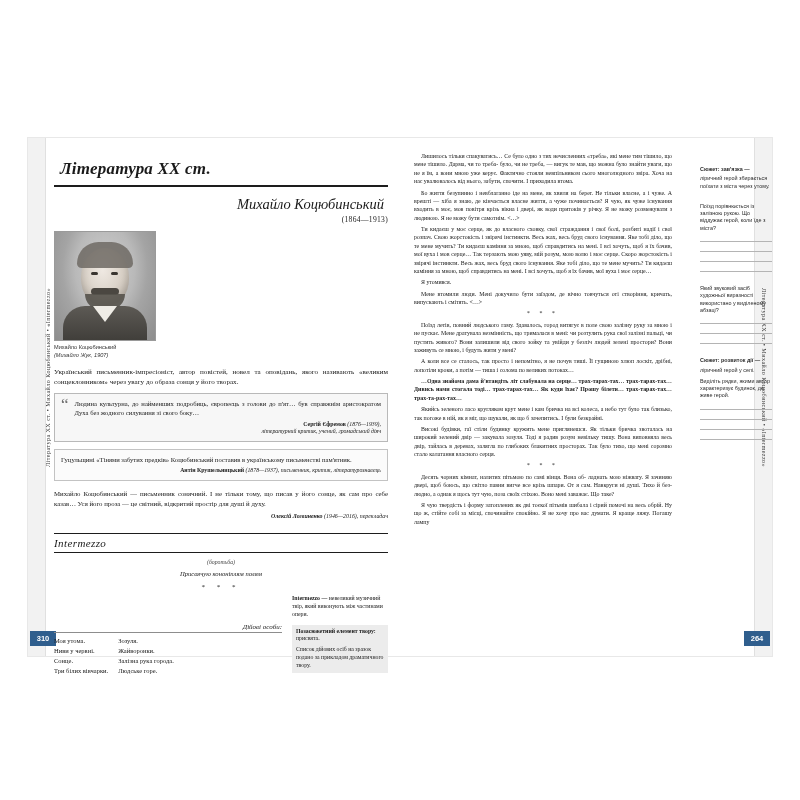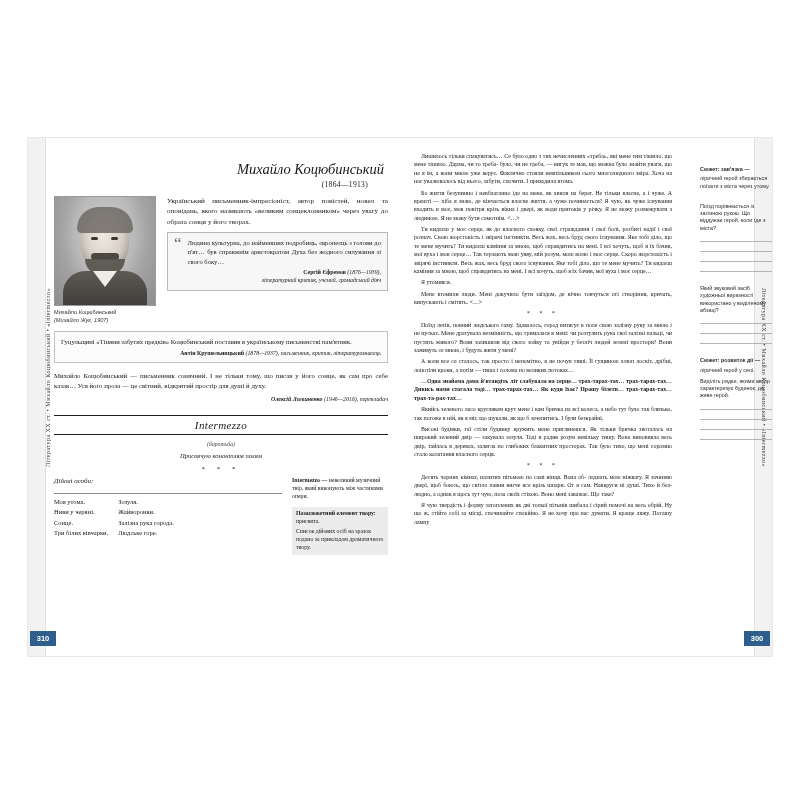--- a/index.html
+++ b/index.html
@@ -52,24 +52,24 @@
     font-style:italic;font-weight:bold;font-size:17px;
     padding:5px 0 6px 6px;margin:2px 0 0 0;
     border-bottom:2.4px solid #1d1d1d;
     letter-spacing:.2px;
   }
   .author-name{
     text-align:right;font-style:italic;font-size:14.5px;
     margin:9px 0 0 0;padding-right:4px;
   }
   .author-dates{
-    text-align:right;font-size:7.6px;margin:2px 20px 0 0;letter-spacing:.3px;
-  }
-
-  .portrait-row{display:flex;margin-top:7px;gap:8px;}
+    text-align:right;font-size:7.6px;margin:2px 0 0 0;letter-spacing:.3px;
+  }
+
+  .portrait-row{display:flex;margin-top:7px;gap:8px;flex-direction:column;}
   .portrait-wrap{width:105px;}
   .portrait{
     width:100px;height:108px;border:1px solid #9a9a9a;
     background:
       radial-gradient(ellipse at 50% 34%, #cfcfcf 0%, #b9b9b9 42%, #a4a4a4 60%, #8d8d8d 100%),
       repeating-linear-gradient(91deg, rgba(0,0,0,.10) 0 1px, rgba(255,255,255,0) 1px 3px);
     position:relative;overflow:hidden;
   }
   .portrait .head{
     position:absolute;left:26px;top:16px;width:48px;height:58px;border-radius:50% 50% 46% 46%;
@@ -123,30 +123,30 @@
   .plainquote{
     border:1px solid #c3c3c3;background:#fbfbfb;padding:5px 6px;margin-top:7px;
   }
   .plainquote .qtext{font-size:6.6px;line-height:1.45;text-align:justify;}
 
   .loose{font-size:6.8px;line-height:1.5;text-align:justify;margin-top:8px;}
   .loose .src{font-style:italic;text-align:right;display:block;margin-top:3px;font-size:5.9px;}
 
   .work-title{
     margin-top:12px;border-top:1.6px solid #1d1d1d;border-bottom:1.6px solid #1d1d1d;
-    padding:3px 0;text-align:center;font-style:italic;font-size:11px;letter-spacing:.4px;
+    padding:3px 0;font-style:italic;font-size:11px;letter-spacing:.4px;
   }
   .genre{text-align:center;font-size:7.4px;margin-top:6px;}
   .genre .small{font-size:5.8px;font-style:italic;color:#444;}
   .dedic{text-align:center;font-style:italic;font-size:6.6px;margin-top:5px;}
   .stars{text-align:center;font-size:7px;letter-spacing:5px;margin:6px 0 4px;}
 
   .chars-wrap{display:flex;gap:10px;margin-top:4px;}
   .chars{flex:1;}
-  .chars-h{text-align:left;font-style:italic;font-size:7px;border-bottom:1px solid #8d8d8d;padding-bottom:8px;margin-bottom:3px;}
+  .chars-h{text-align:right;font-style:italic;font-size:7px;border-bottom:1px solid #8d8d8d;padding-bottom:1px;margin-bottom:3px;margin-top:28px;}
   .chars-cols{display:flex;gap:10px;font-size:6.5px;line-height:1.55;}
   .chars-cols ul{list-style:none;margin:0;padding:0;}
   .notes{width:96px;font-size:5.8px;line-height:1.35;}
   .notes .nh{font-weight:bold;}
   .notes .blk{margin-bottom:6px;}
   .notes .shade{background:#ececec;padding:3px 4px;}
   .maincol{width:258px;font-size:5.9px;line-height:1.42;text-align:justify;}
   .maincol p{margin:0 0 3px 0;}
   .maincol p.ind{text-indent:7px;}
   .dots{text-align:center;letter-spacing:4px;margin:3px 0;}
@@ -165,20 +165,21 @@
 <div class="page">
   <div class="spread">
 
     <div class="lp">
       <div class="vtab">
         <div class="vtext">Література XX ст. • Михайло Коцюбинський • «Intermezzo»</div>
       </div>
       <div class="folio">310</div>
 
       <div class="lbody">
+        <div class="chapter">Література XX ст.</div>
         <div class="author-name">Михайло Коцюбинський</div>
         <div class="author-dates">(1864—1913)</div>
 
         <div class="portrait-row">
           <div class="portrait-wrap">
             <div class="portrait">
               <div class="coat"></div>
               <div class="head"></div>
               <div class="hair"></div>
               <div class="eyeL"></div>
@@ -267,21 +268,21 @@
             </div>
           </div>
         </div>
       </div>
     </div>
 
     <div class="rp">
       <div class="vtab">
         <div class="vtext">Література XX ст. • Михайло Коцюбинський • «Intermezzo»</div>
       </div>
-      <div class="folio">300</div>
+      <div class="folio">264</div>
 
       <div class="rbody">
         <div class="maincol">
           <p class="ind">Лишилось тільки спакуватись… Се було одно з тих нечисленних «треба», які мене тим тішило, що мене тішило. Дарма, чи то треба- було, чи не треба, — вигук те мав, що можна було знайти уваги, що не я їм, а вони мною уже керує. Фактично стояли невпільником сього многолюдного звіра. Хоча на нас увалювалось від нього, забути, спочити. І приходила втома.</p>
           <p class="ind">Бо життя безупинно і невблаганно іде на мене, як хвиля на берег. Не тільки власне, а і чуже. А врешті — хіба я знаю, де кінчається власне життя, а чуже починається? Я чую, як чуже існування входить в моє, мов повітря крізь вікна і двері, як води притоків у річку. Я не можу розмежувати з людиною. Я не можу бути самотнім. &lt;…&gt;</p>
           <p class="ind">Ти кидаєш у моє серце, як до власного сховку, свої страждання і свої болі, розбиті надії і свої розпач. Свою жорстокість і звірячі інстинкти. Весь жах, весь бруд свого існування. Яке тобі діло, що те мене мучить? Ти кидаєш каміння за мною, щоб справдитись на мені. І всі хочуть, щоб я їх бачив, мої вуха і мов серце… Так терзають мою уяву, мій розум, мою волю і моє серце. Скоро жорстокість і звірячі інстинкти. Весь жах, весь бруд свого існування. Яке тобі діло, що те мене мучить? Ти кидаєш каміння за мною, щоб справдитись на мені. І всі хочуть, щоб я їх бачив, мої вуха і моє серце…</p>
           <p class="ind">Я утомився.</p>
           <p class="ind">Мене втомили люди. Мені докучило бути заїздом, де вічно товчуться оті створіння, кричать, випускають і смітять. &lt;…&gt;</p>
 
           <div class="dots">* * *</div>

